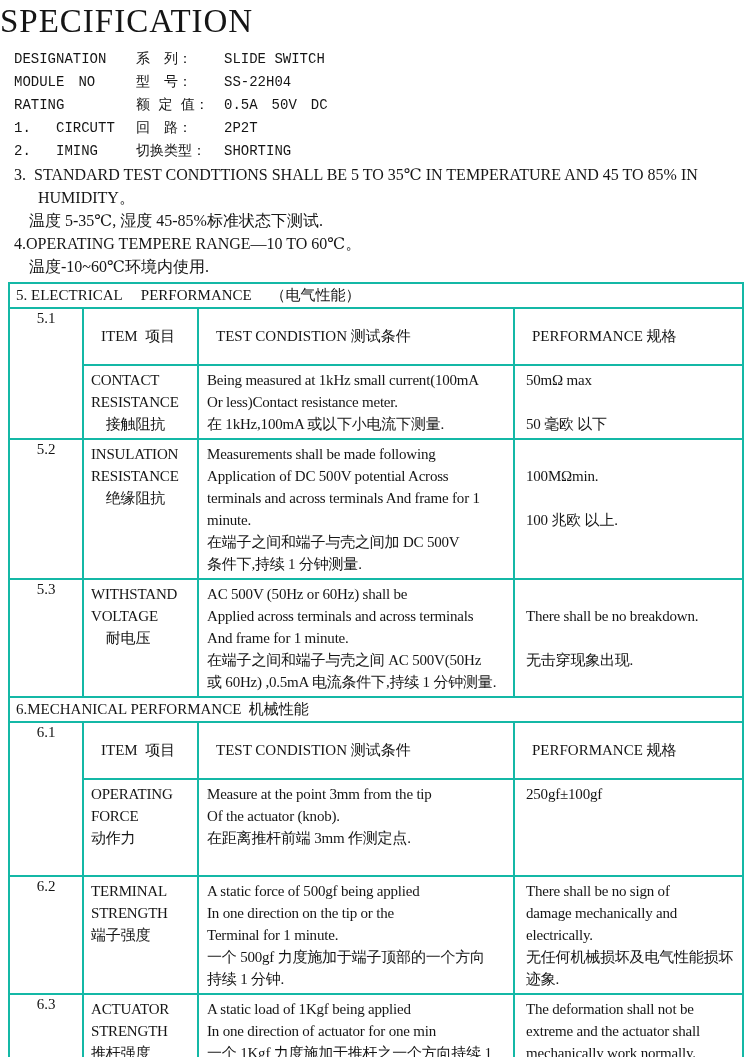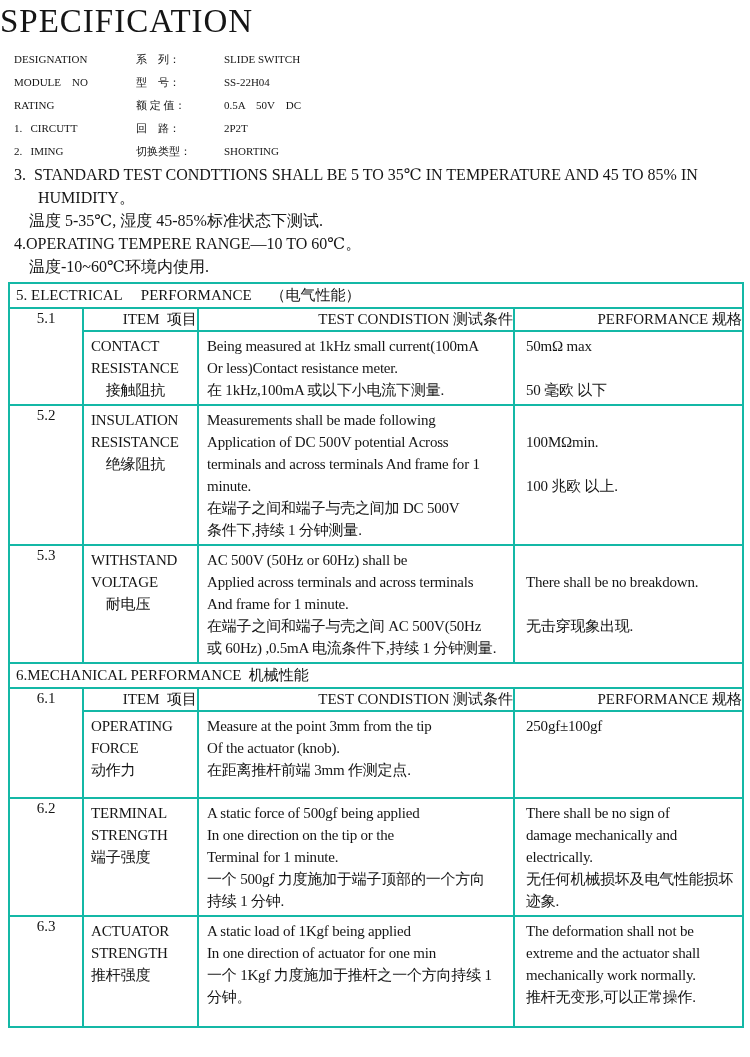--- a/index.html
+++ b/index.html
@@ -22,21 +22,21 @@
   }
   .doc-title-en {
     text-align: left;
     font-size: 33px;
     font-weight: normal;
     letter-spacing: 1px;
     line-height: 42px;
     margin-bottom: 6px;
   }
 
-  .fields { margin-left: 14px; font-size: 11px; }
+  .fields { margin-left: 14px; font-size: 14px; font-family: Liberation Mono, monospace; }
   .field-row { display: flex; line-height: 23px; white-space: pre; }
   .f-en { width: 122px; flex: 0 0 122px; }
   .f-cn { width: 88px;  flex: 0 0 88px; }
   .f-val { flex: 1; }
 
   .notes { font-size: 16px; }
   .note-line { line-height: 23px; white-space: pre; }
   .ind0 { margin-left: 14px; }
   .ind1 { margin-left: 38px; }
   .ind2 { margin-left: 29px; }
@@ -55,46 +55,46 @@
     vertical-align: top;
     overflow: hidden;
   }
   td.sec-title {
     font-size: 16px;
     padding: 1px 4px 1px 6px;
     line-height: 21px;
     white-space: pre;
   }
   th.colhead {
-    text-align: right;
+    text-align: left;
     font-size: 16px;
     height: 21px;
     line-height: 21px;
-    padding: 0;
+    padding: 17px;
     white-space: pre;
   }
   td.no {
     text-align: center;
     vertical-align: middle;
     font-size: 16px;
     margin-top: 16px;
   }
   td.cell {
     white-space: pre-line;
     line-height: 22px;
     padding: 3px 2px 3px 6px;
     letter-spacing: -0.2px;
   }
   td.item { padding-left: 7px; }
   td.test { padding-left: 8px; margin-top: 42px; }
   td.perf { padding-left: 11px; }
   tr.r-tall1 { height: 60px; }
   tr.r-tall2 { height: 140px; }
   tr.r-tall3 { height: 111px; }
-  tr.r-tall4 { height: 87px; }
+  tr.r-tall4 { height: 97px; }
 </style>
 </head>
 <body>
 
 <div class="page">
 
   <div class="doc-title-en">SPECIFICATION</div>
 
   <div class="fields">
     <div class="field-row">

